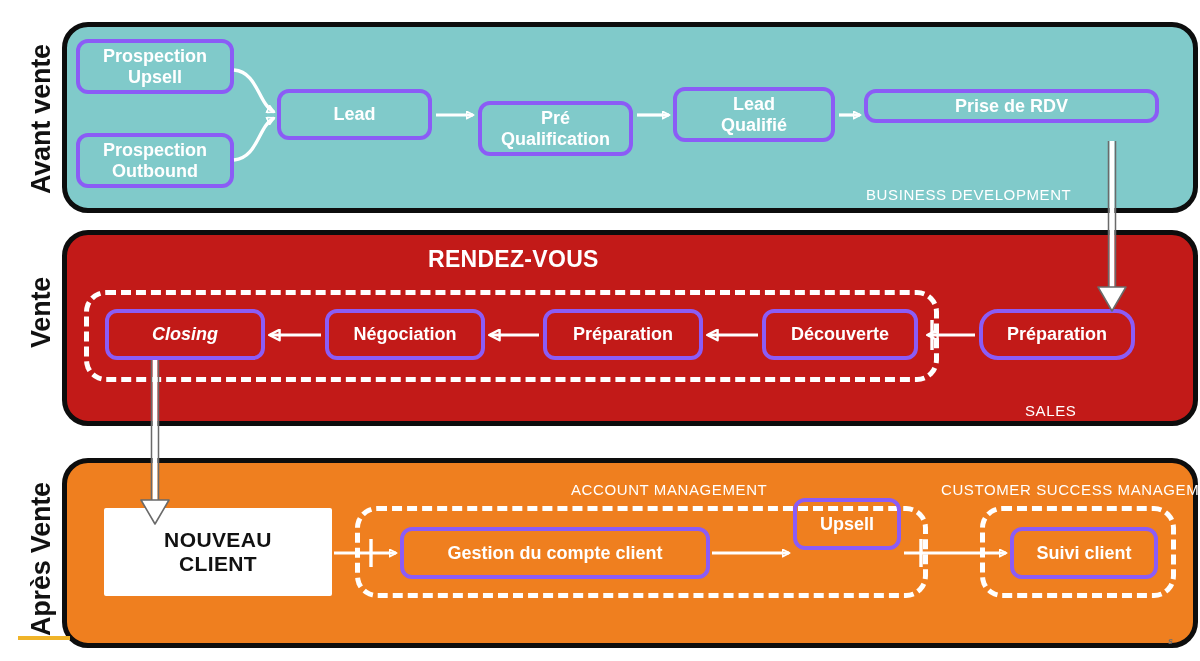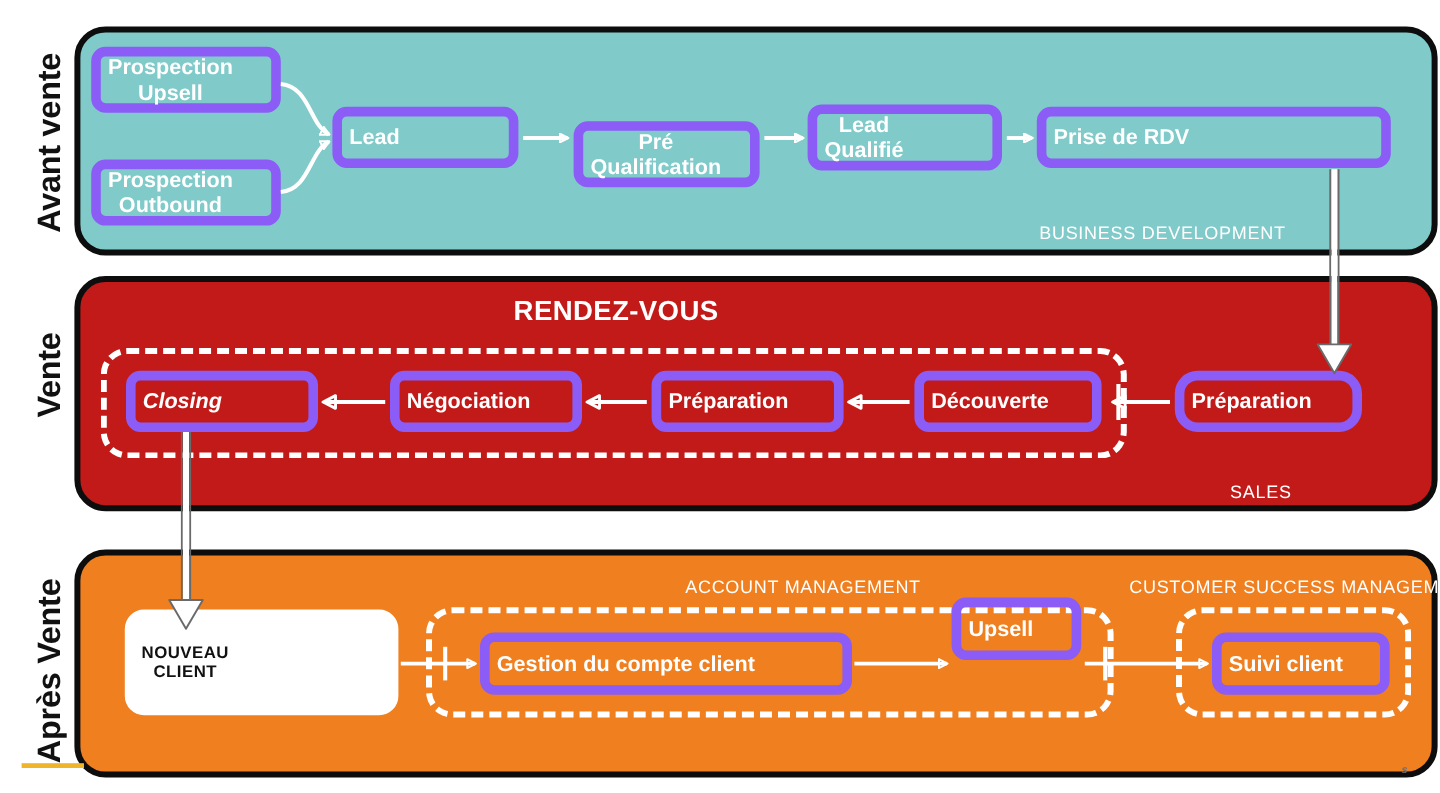--- a/index.html
+++ b/index.html
@@ -31,38 +31,38 @@
     box-sizing:border-box;
   }
   .band-teal{background:#80caca;}
   .band-red{background:#c21a18;}
   .band-orange{background:#ef7f1f;}
 
   
   .node{
     position:absolute;
     box-sizing:border-box;
-    border:8px solid #8b5cf6;
+    border:4px solid #8b5cf6;
     border-radius:12px;
     color:#ffffff;
     font-weight:bold;
     display:flex;
     align-items:center;
-    justify-content:flex-start;
+    justify-content:center;
     text-align:center;
     line-height:1.12;
     font-size:18px;
     padding:2px 6px;
   }
   .node-white{
     background:#ffffff;
     color:#111111;
     border-color:#ffffff;
-    border-radius:16px;
-    font-size:14px;
+    border-radius:2px;
+    font-size:21px;
     letter-spacing:0.4px;
   }
 
   
   .caption{
     position:absolute;
     color:#ffffff;
     font-size:15px;
     letter-spacing:0.6px;
     white-space:nowrap;
@@ -122,21 +122,21 @@
   </div>
 
   <div class="node" style="left:478px;top:101px;width:155px;height:55px;">
     <span><span>Pré</span><br><span>Qualification</span></span>
   </div>
 
   <div class="node" style="left:673px;top:87px;width:162px;height:55px;">
     <span><span>Lead</span><br><span>Qualifié</span></span>
   </div>
 
-  <div class="node" style="left:864px;top:89px;width:295px;height:51px;">
+  <div class="node" style="left:864px;top:89px;width:295px;height:34px;">
     <span>Prise de RDV</span>
   </div>
 
   <div class="caption" style="left:866px;top:186px;">BUSINESS DEVELOPMENT</div>
 
   <div class="band band-red" style="left:62px;top:230px;width:1136px;height:196px;"></div>
 
   <div class="band-title" style="left:428px;top:246px;">RENDEZ-VOUS</div>
 
   <div class="dgroup" style="left:84px;top:290px;width:855px;height:92px;"></div>

